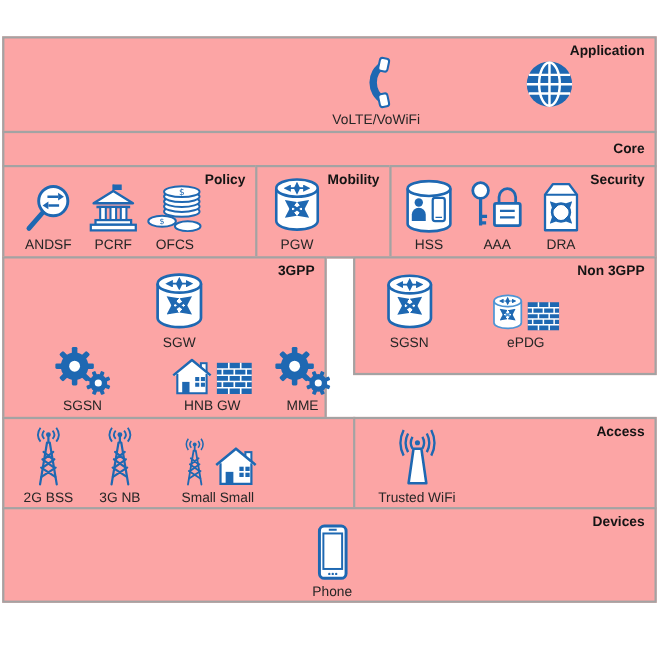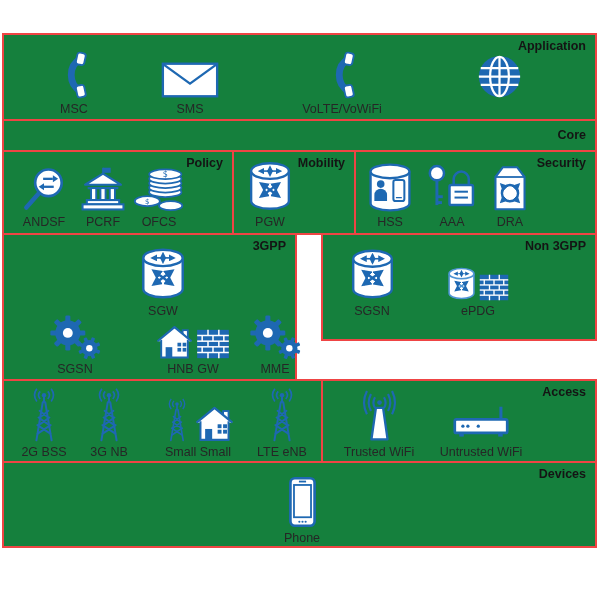--- a/index.html
+++ b/index.html
@@ -2,21 +2,21 @@
 <html><head>
 <meta charset="utf-8">
 <style>
   html,body{margin:0;padding:0;}
   body{
     width:600px;height:600px;background:#ffffff;position:relative;
     font-family:"Liberation Sans", sans-serif;
     -webkit-font-smoothing:antialiased;
   }
   .box{
-    position:absolute;border:2px solid #ef4444;box-sizing:border-box;background:#15803d;
+    position:absolute;border:2px solid #a3a3a3;box-sizing:border-box;background:#fca5a5;
   }
   .sec-label{
     position:absolute;top:4px;right:9px;font-weight:700;font-size:12.5px;color:#141414;
     white-space:nowrap;
   }
   .item{position:absolute;text-align:center;}
   .ic{display:flex;justify-content:center;align-items:flex-end;gap:3px;}
   .lbl{font-size:12.5px;color:#262626;margin-top:3px;white-space:nowrap;}
   .icon{color:#1E68B2;display:block;}
   .icon.light{color:#4E94D4;}
@@ -242,36 +242,20 @@
         <circle cx="12.5" cy="51" r="1.2"></circle>
           <circle cx="16" cy="51" r="1.2"></circle>
           <circle cx="19.5" cy="51" r="1.2"></circle>
       </g>
     </symbol>
   </defs>
 </svg>
 
 <div class="box" style="left:2px;top:33px;width:595px;height:88px;">
   <div class="sec-label">Application</div>
-  <div class="item" style="left:30px;top:14px;width:80px;">
-    <div class="ic" style="height:50px;">
-        <svg class="icon" width="34" height="48">
-          <use href="#i-handset"></use>
-        </svg>
-      </div>
-    <div class="lbl">MSC</div>
-  </div>
-  <div class="item" style="left:141px;top:14px;width:90px;">
-    <div class="ic" style="height:50px;">
-        <svg class="icon" width="58" height="38">
-          <use href="#i-envelope"></use>
-        </svg>
-      </div>
-    <div class="lbl">SMS</div>
-  </div>
   <div class="item" style="left:288px;top:14px;width:100px;">
     <div class="ic" style="height:50px;">
         <svg class="icon" width="34" height="48">
           <use href="#i-handset"></use>
         </svg>
       </div>
     <div class="lbl">VoLTE/VoWiFi</div>
   </div>
   <div class="item" style="left:415px;top:14px;width:160px;">
     <div class="ic" style="height:50px;">
@@ -437,47 +421,31 @@
     <div class="ic" style="height:56px;">
       <svg class="icon" width="30" height="44">
           <use href="#i-tower"></use>
         </svg>
       <svg class="icon" width="39" height="37">
           <use href="#i-house"></use>
         </svg>
     </div>
     <div class="lbl">Small Small</div>
   </div>
-  <div class="item" style="left:242px;top:5px;width:72px;">
-    <div class="ic" style="height:56px;">
-        <svg class="icon" width="38" height="54">
-          <use href="#i-tower"></use>
-        </svg>
-      </div>
-    <div class="lbl">LTE eNB</div>
-  </div>
 </div>
 
 <div class="box" style="left:321px;top:379px;width:276px;height:84px;">
   <div class="sec-label">Access</div>
   <div class="item" style="left:14px;top:5px;width:84px;">
     <div class="ic" style="height:56px;">
         <svg class="icon" width="45" height="52">
           <use href="#i-mastwifi"></use>
         </svg>
       </div>
     <div class="lbl">Trusted WiFi</div>
-  </div>
-  <div class="item" style="left:110px;top:5px;width:96px;">
-    <div class="ic" style="height:56px;">
-        <svg class="icon" width="60" height="38">
-          <use href="#i-wifirouter"></use>
-        </svg>
-      </div>
-    <div class="lbl">Untrusted WiFi</div>
   </div>
 </div>
 
 <div class="box" style="left:2px;top:461px;width:595px;height:87px;">
   <div class="sec-label">Devices</div>
   <div class="item" style="left:258px;top:11px;width:80px;">
     <div class="ic" style="height:54px;">
         <svg class="icon" width="29" height="52">
           <use href="#i-phone"></use>
         </svg>

